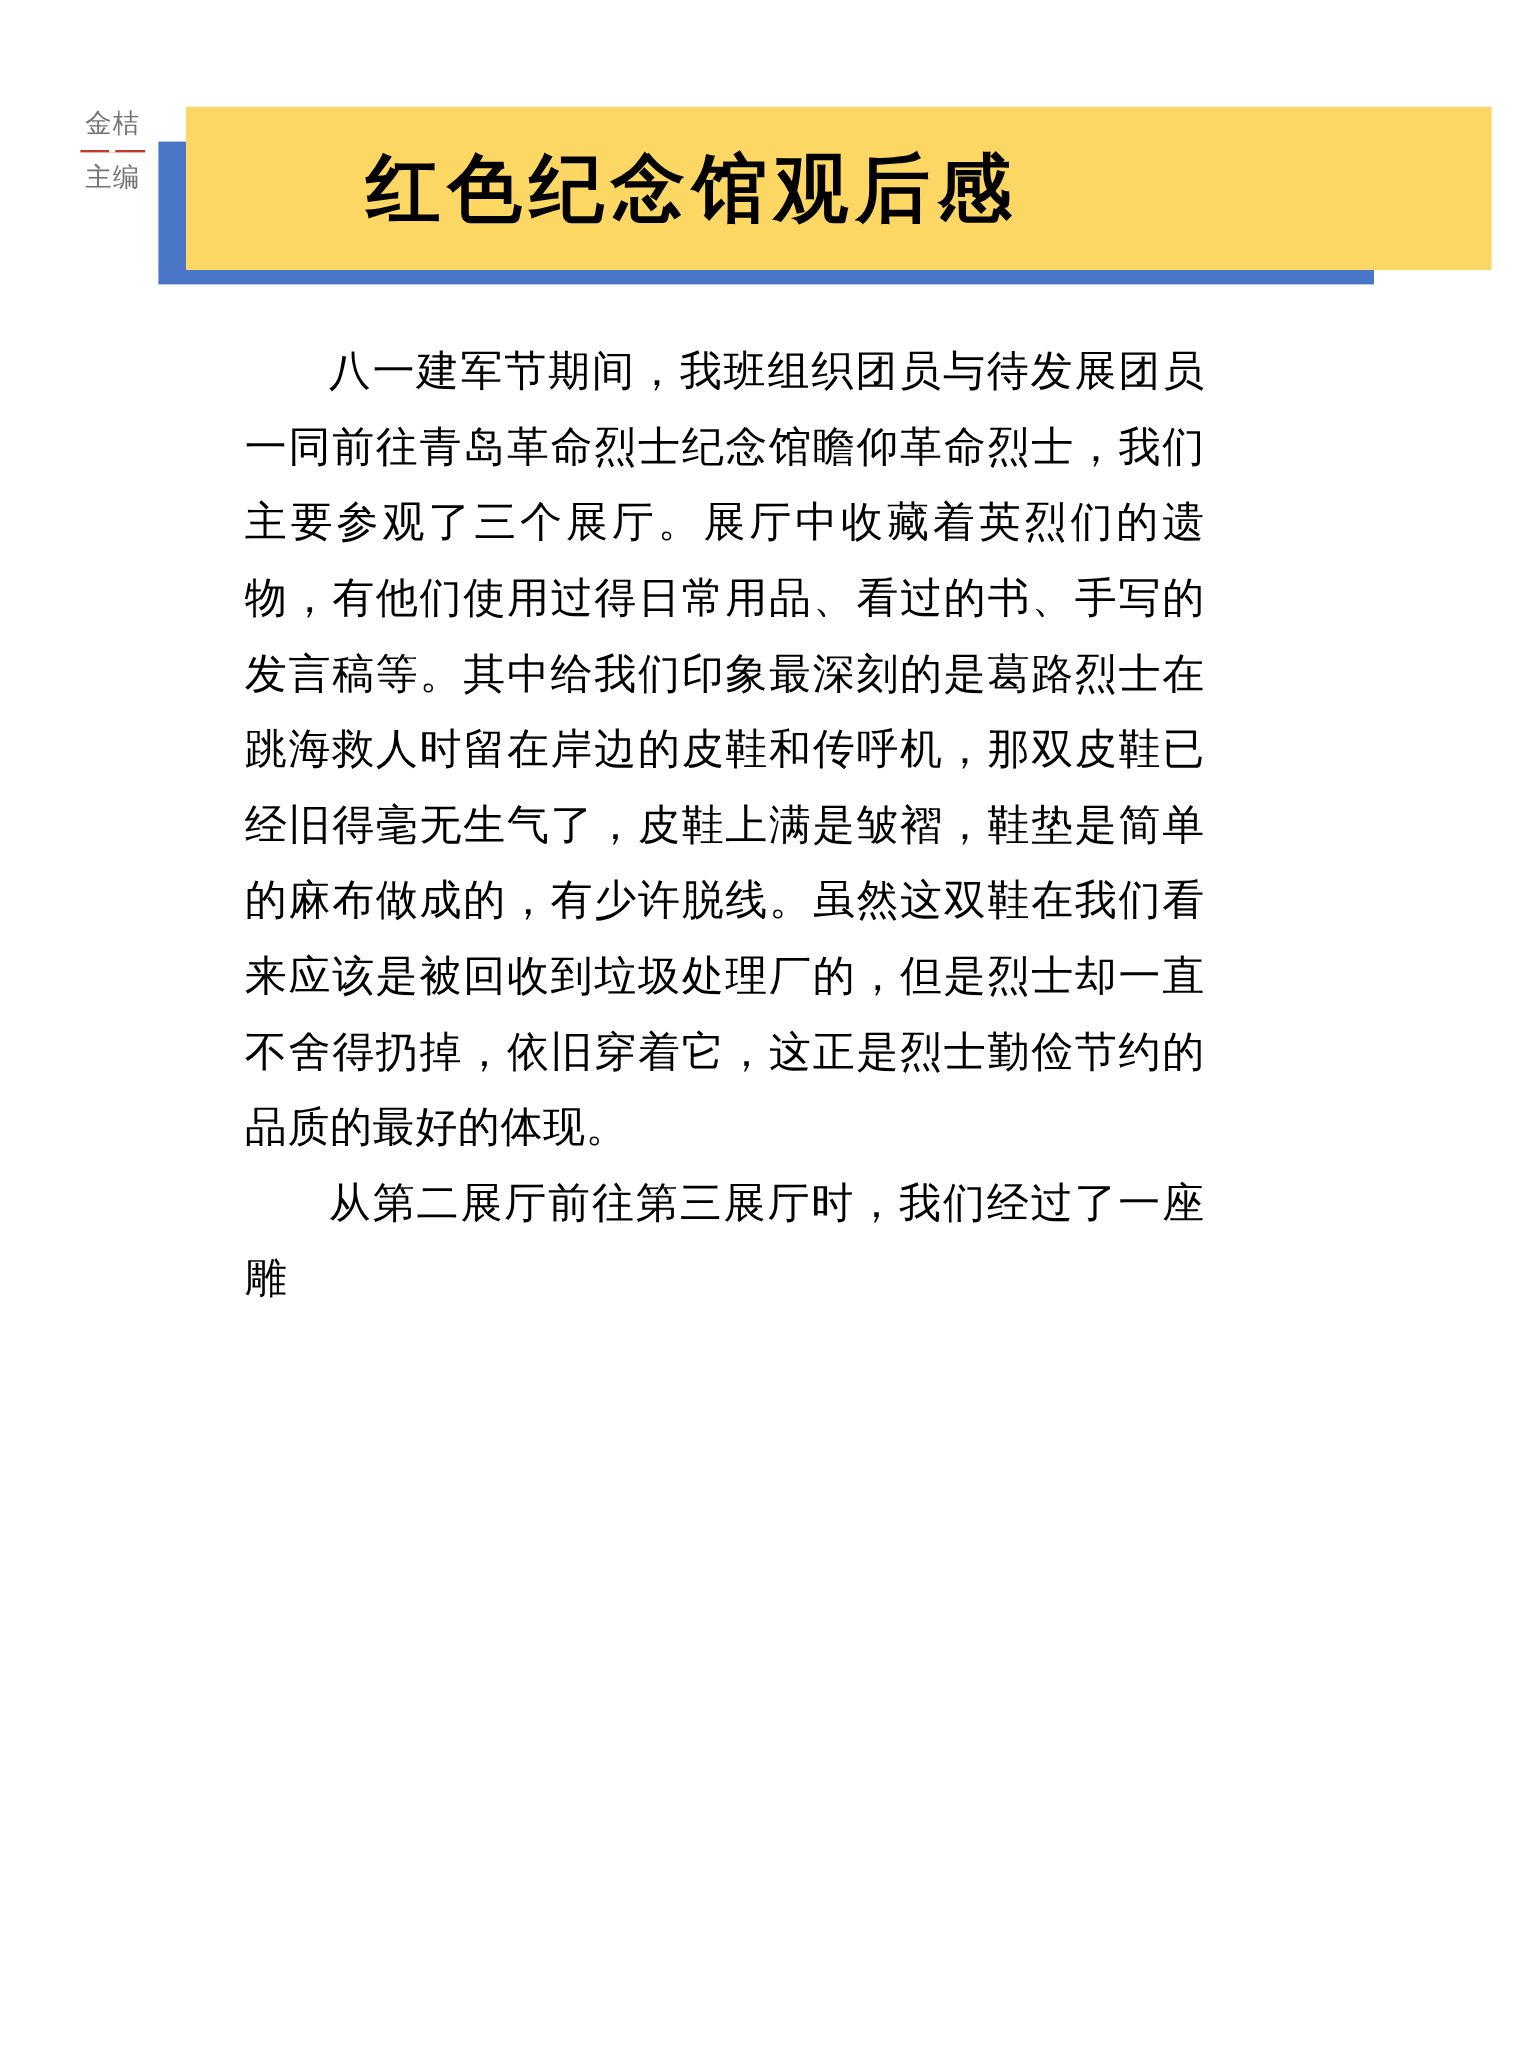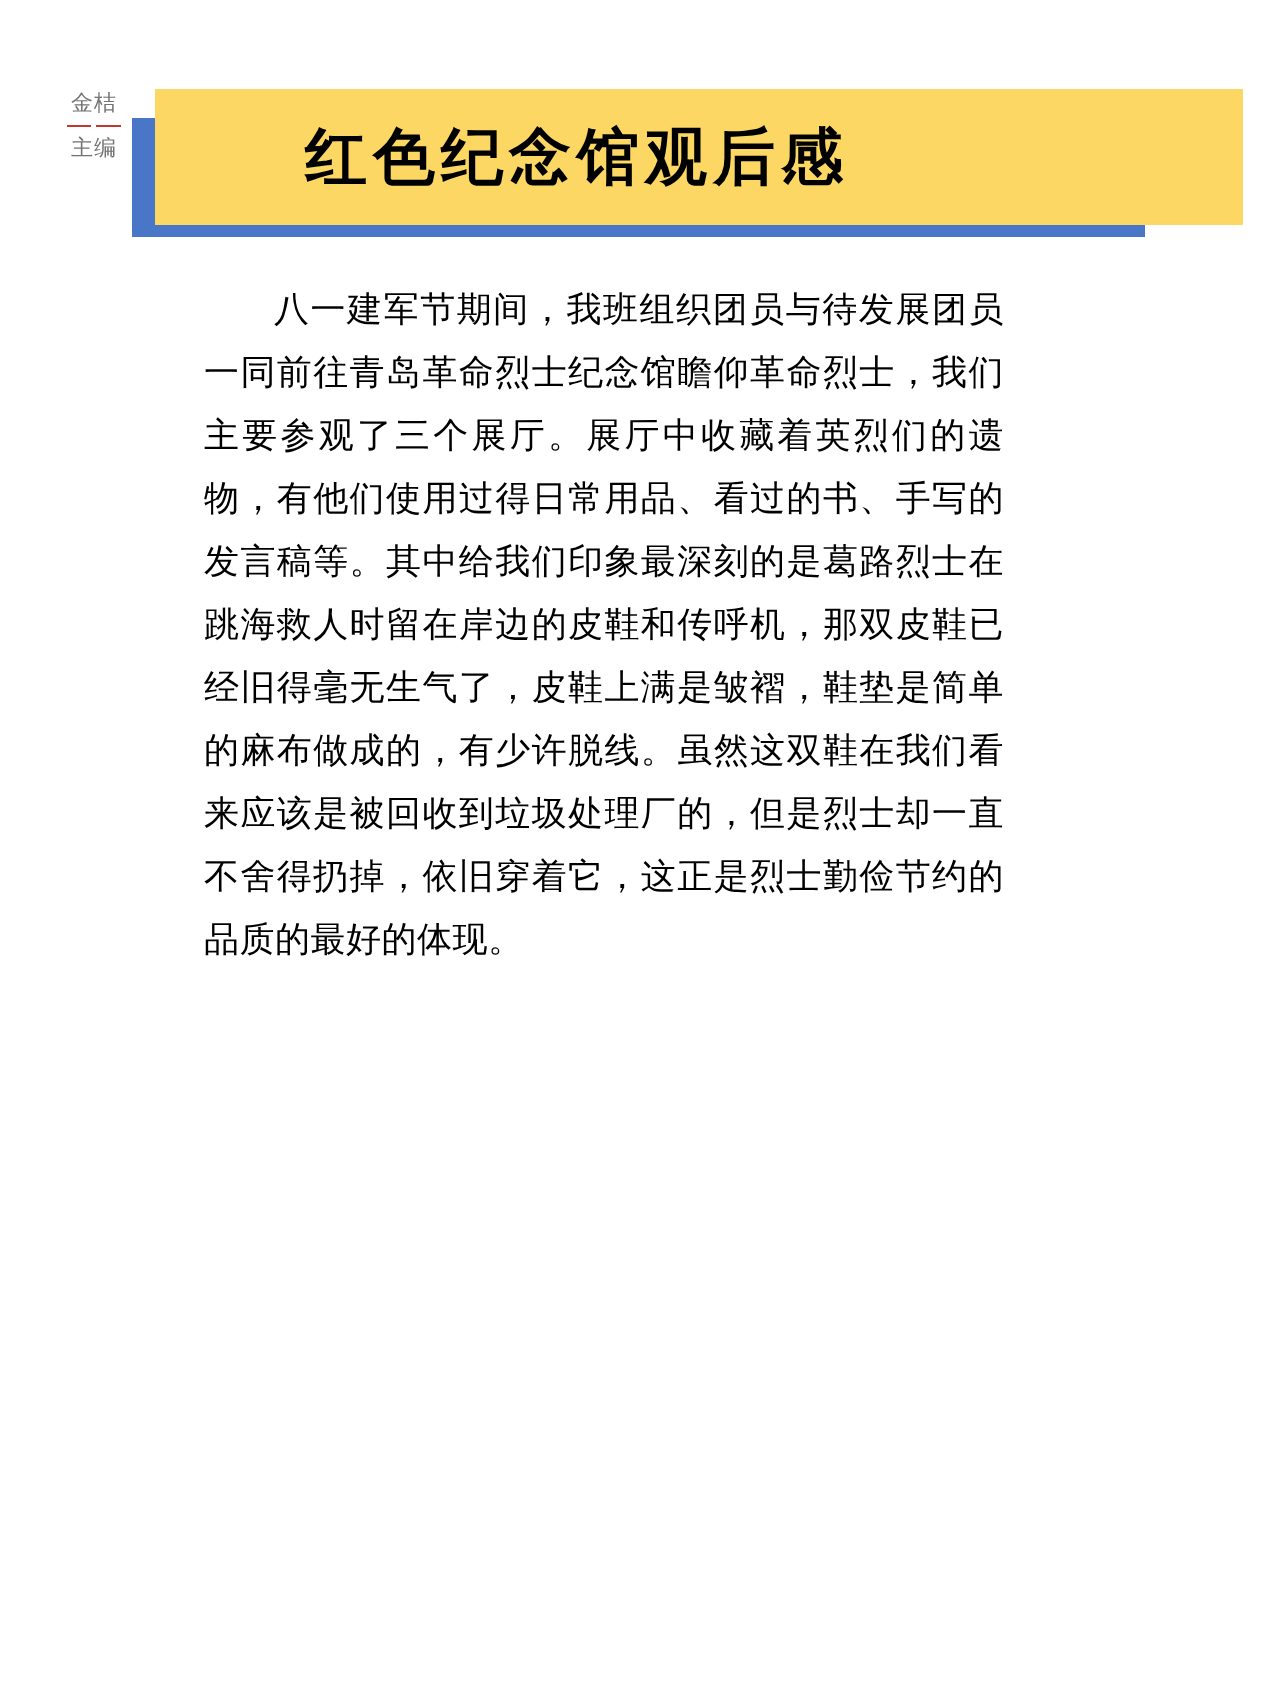--- a/index.html
+++ b/index.html
@@ -141,15 +141,16 @@
   </div>
 
   <div id="byline">
     <span class="bl-name">金桔</span>
     <span class="bl-rule"></span>
     <span class="bl-role">主编</span>
   </div>
 
   <div id="body-text">
     <p>八一建军节期间，我班组织团员与待发展团员一同前往青岛革命烈士纪念馆瞻仰革命烈士，我们主要参观了三个展厅。展厅中收藏着英烈们的遗物，有他们使用过得日常用品、看过的书、手写的发言稿等。其中给我们印象最深刻的是葛路烈士在跳海救人时留在岸边的皮鞋和传呼机，那双皮鞋已经旧得毫无生气了，皮鞋上满是皱褶，鞋垫是简单的麻布做成的，有少许脱线。虽然这双鞋在我们看来应该是被回收到垃圾处理厂的，但是烈士却一直不舍得扔掉，依旧穿着它，这正是烈士勤俭节约的品质的最好的体现。</p>
+    <p>从第二展厅前往第三展厅时，我们经过了一座雕</p>
   </div>
 
 </div>
 
 </body></html>

